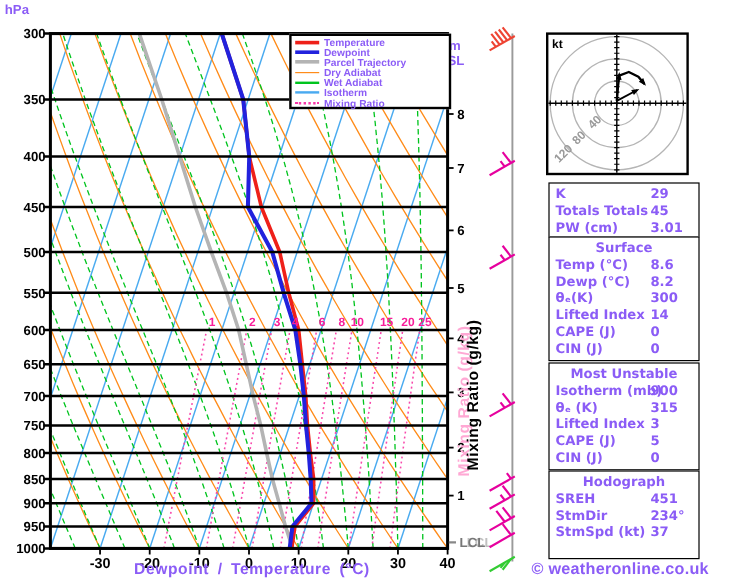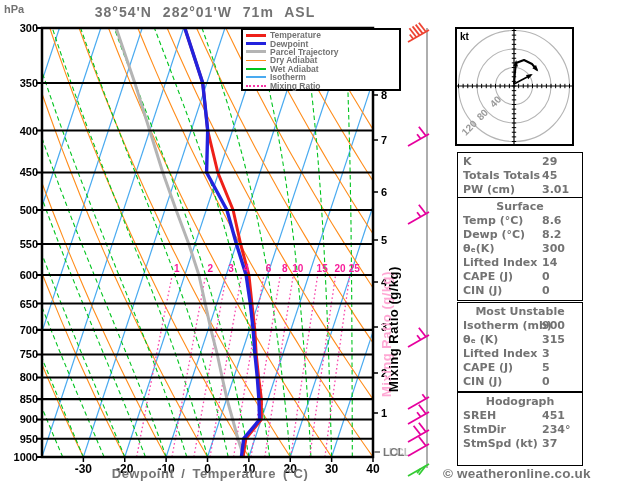--- a/index.html
+++ b/index.html
@@ -1,25 +1,25 @@
 <!DOCTYPE html>
 <html><head>
 <meta charset="utf-8">
 <style>
   html,body{margin:0;padding:0;background:#fff;}
   #app{position:relative;width:629px;height:486px;background:#fff;overflow:hidden;
-       font-family:"Liberation Sans",sans-serif;color:#737373;}
+       font-family:"Liberation Sans",sans-serif;color:#8b5cf6;}
   .abs{position:absolute;}
   #title{left:40px;top:4px;width:330px;text-align:center;font-size:14px;font-weight:bold;
          letter-spacing:1px;word-spacing:6px;white-space:nowrap;}
   #hpa-unit{left:4px;top:3px;font-size:11px;font-weight:bold;}
   #km-unit{left:358px;top:0px;width:36px;text-align:center;font-size:11px;font-weight:bold;line-height:12px;margin-top:33px;}
   #datetime{left:405px;top:4px;width:224px;font-size:13px;font-weight:bold;letter-spacing:0.3px;white-space:nowrap;}
   #skewt{left:0;top:0;}
-  #legend{left:241px;top:28px;width:160px;height:63px;background:#fff;border:2px solid #000;
+  #legend{left:241px;top:28px;width:135px;height:63px;background:#fff;border:2px solid #000;
           box-sizing:border-box;z-index:5;padding:1px 0 0 3px;}
   .lg-row{display:flex;align-items:center;height:8.4px;}
   .lg-sample{width:20px;flex:0 0 20px;margin-right:4px;}
   .lg-label{font-size:8.5px;font-weight:bold;white-space:nowrap;line-height:8px;}
   #hodo{left:440px;top:20px;z-index:4;}
   .tbox{position:absolute;left:457px;width:126px;border:1.6px solid #000;background:#fff;
         box-sizing:border-box;padding-top:2px;z-index:4;}
   .t-head{height:14px;line-height:13px;text-align:center;font-size:11px;font-weight:bold;
           font-family:"DejaVu Sans",sans-serif;}
   .t-row{position:relative;height:14px;line-height:13px;padding-left:5px;font-size:11px;font-weight:bold;
@@ -27,21 +27,20 @@
   .t-val{position:absolute;left:84px;top:0;text-align:center;}
   #xlabel{left:55px;top:466px;width:310px;text-align:center;font-size:13px;font-weight:bold;
           word-spacing:3px;letter-spacing:0.5px;white-space:nowrap;}
   #copyright{left:443px;top:466px;font-size:13.5px;font-weight:bold;letter-spacing:0.2px;white-space:nowrap;}
 </style>
 </head>
 <body>
 
 <div id="app">
   <div class="abs" id="hpa-unit">hPa</div>
-  <div class="abs" id="title">38°54'N 282°01'W 71m ASL</div>
   <div class="abs" id="km-unit">
     <div>km</div>
     <div>ASL</div>
   </div>
 
   <svg class="abs" id="skewt" width="440" height="486">
       <defs>
         <clipPath id="plotclip">
           <rect x="42" y="28" width="331" height="429"></rect>
         </clipPath>

